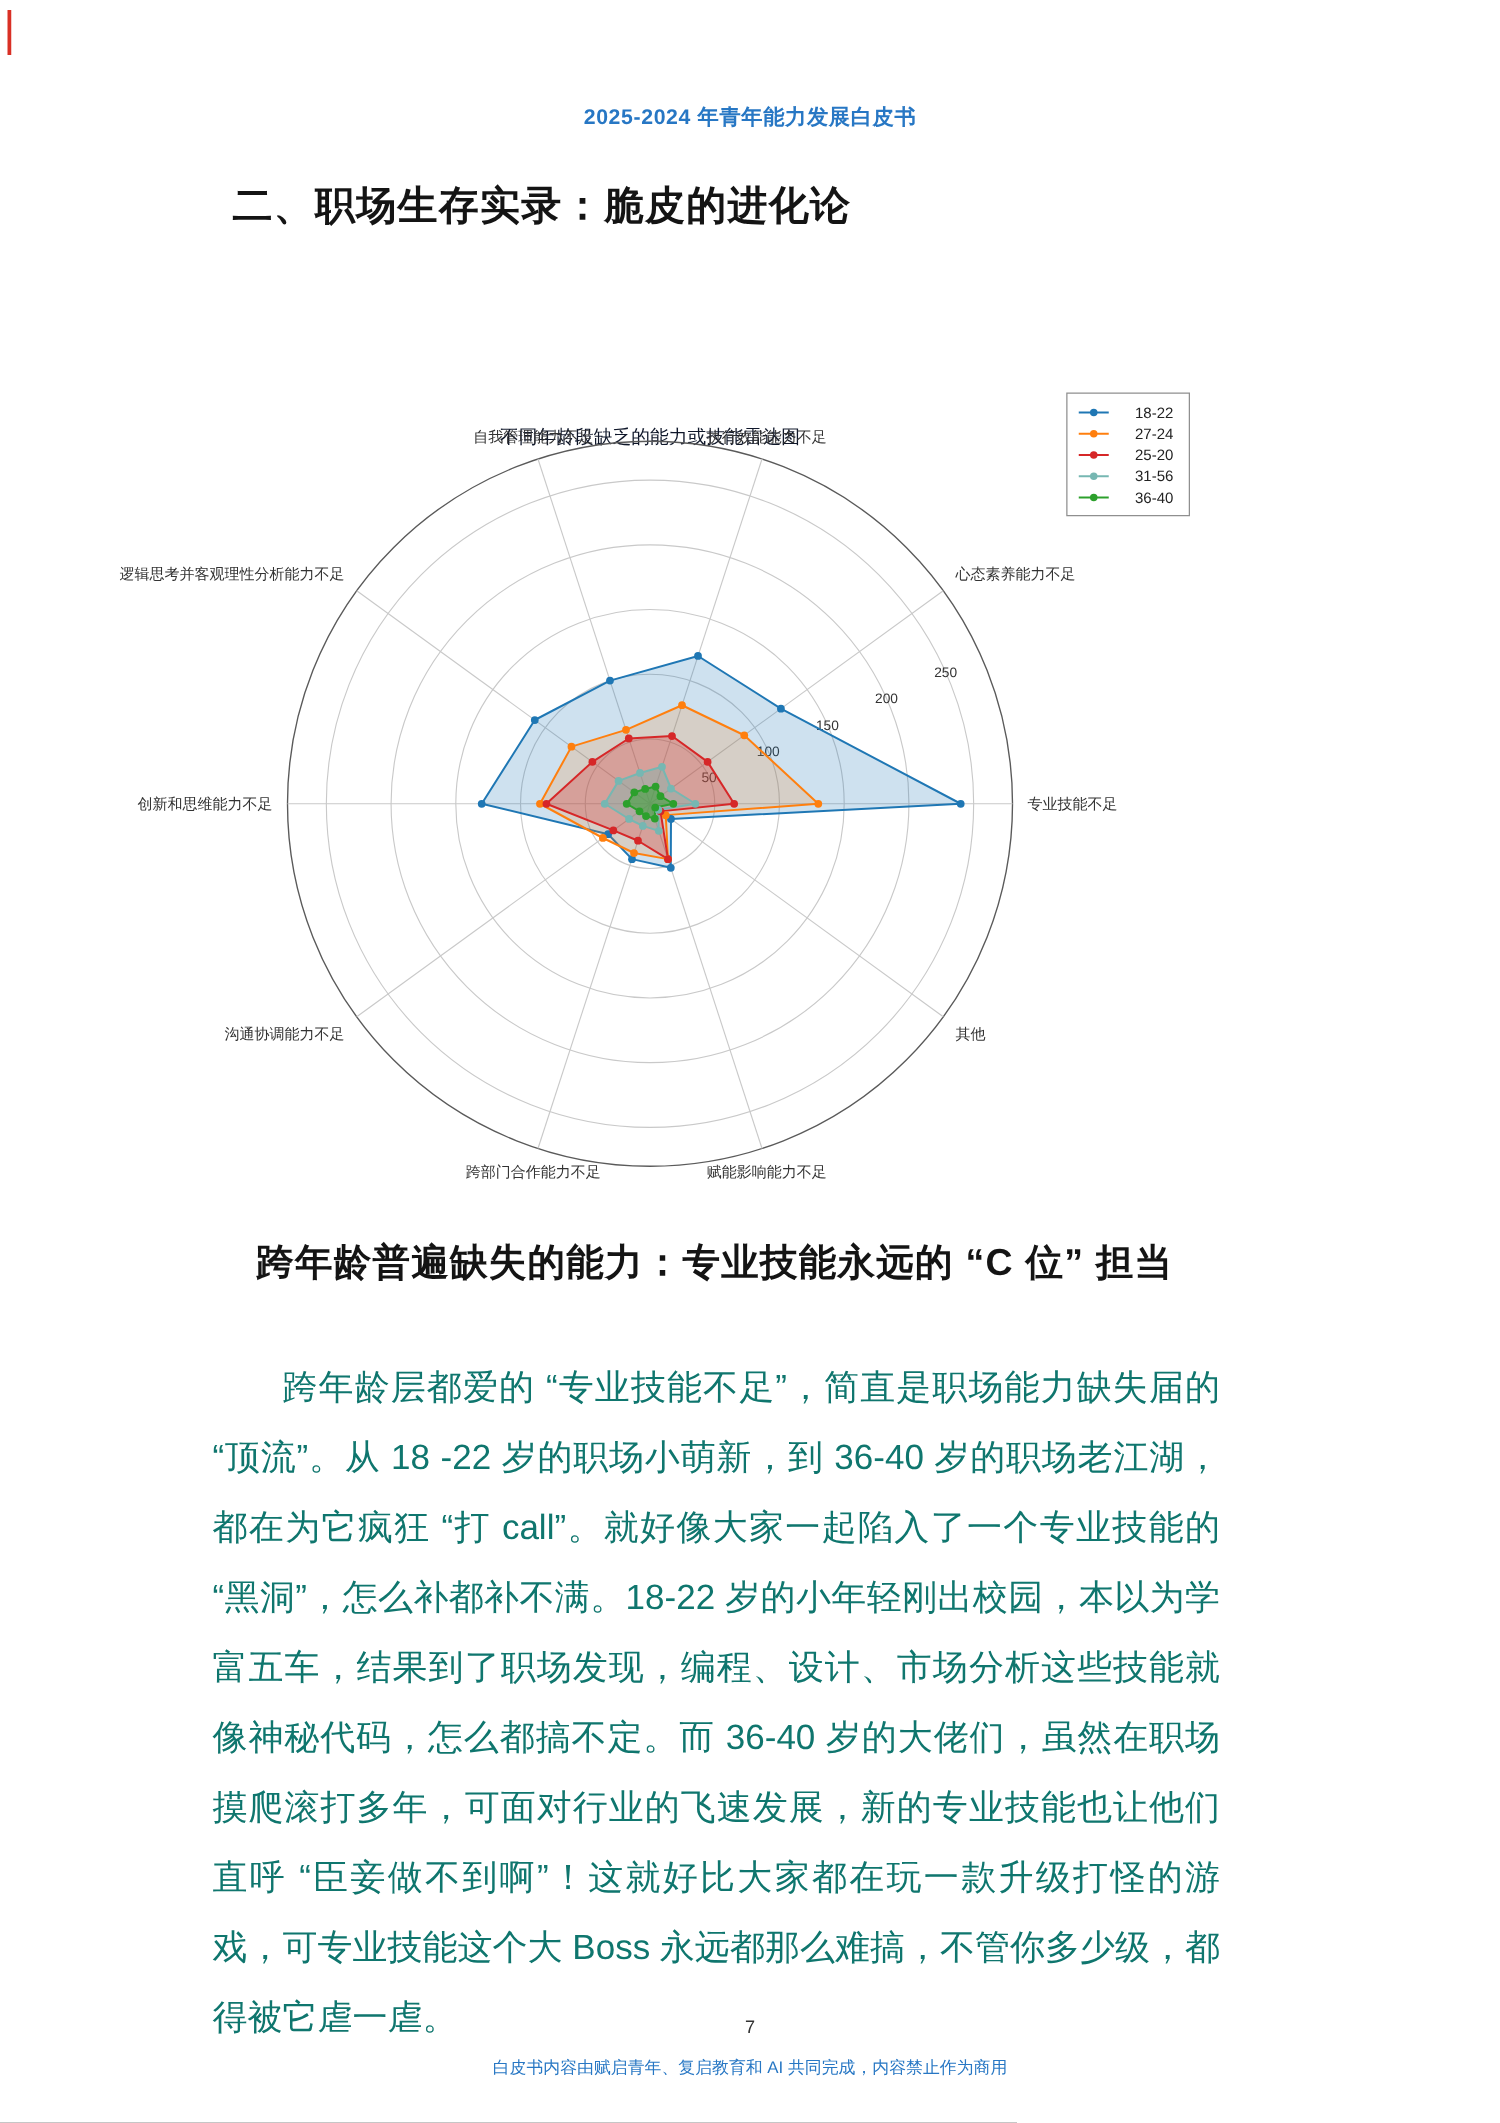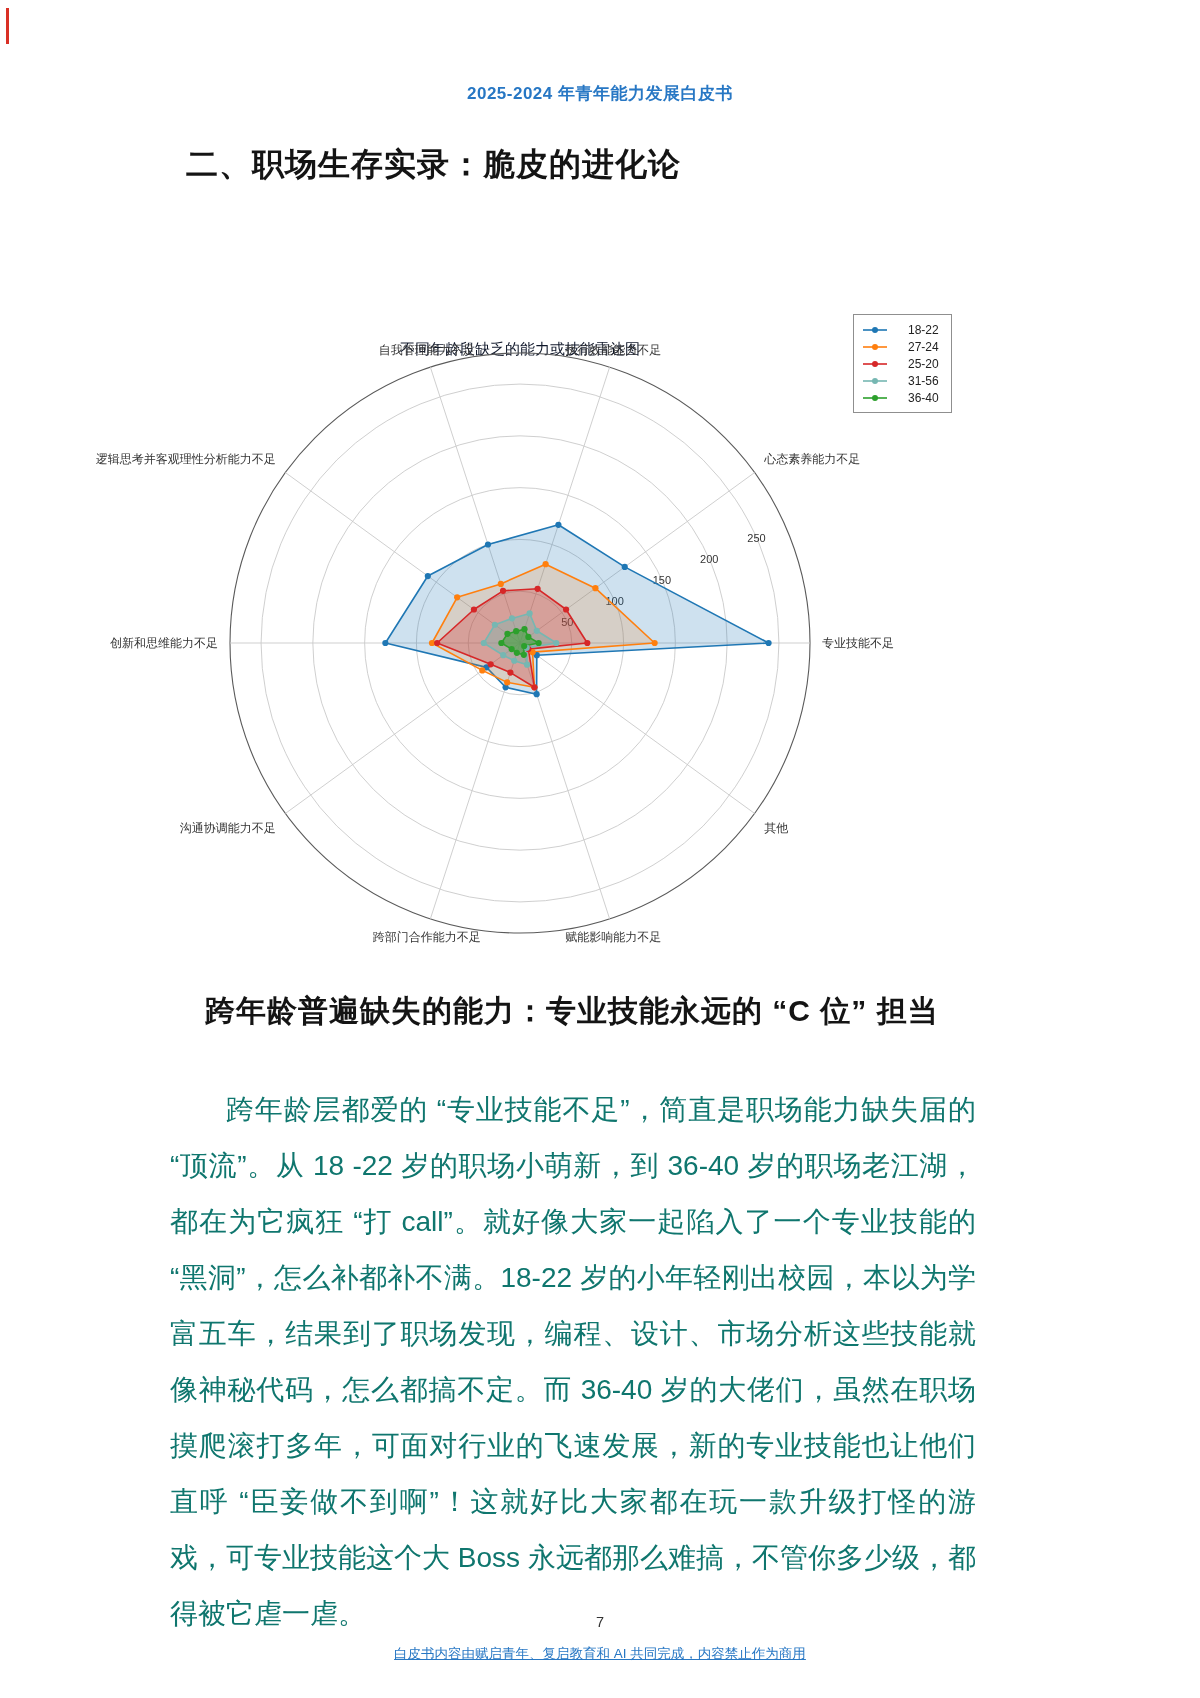--- a/index.html
+++ b/index.html
@@ -52,21 +52,21 @@
     font-size: 28px; line-height: 2.0; color: #0f766e;
     text-align: justify; text-indent: 2em;
     font-family: Liberation Sans, sans-serif;
   }
   .pagenum {
     position: absolute; top: 1614px; left: 0; width: 100%;
     text-align: center; font-size: 14.5px; color: #333333;
   }
   .doc-footer {
     position: absolute; top: 1645px; left: 0; width: 100%;
-    text-align: center; font-size: 13.5px; color: #2777c4; text-decoration: underline;
+    text-align: center; font-size: 13.5px; color: #2777c4;
   }
 </style>
 </head>
 <body>
 
 <div class="page">
   <div class="redmark"></div>
 
   <div class="doc-header">2025-2024 年青年能力发展白皮书</div>
 

